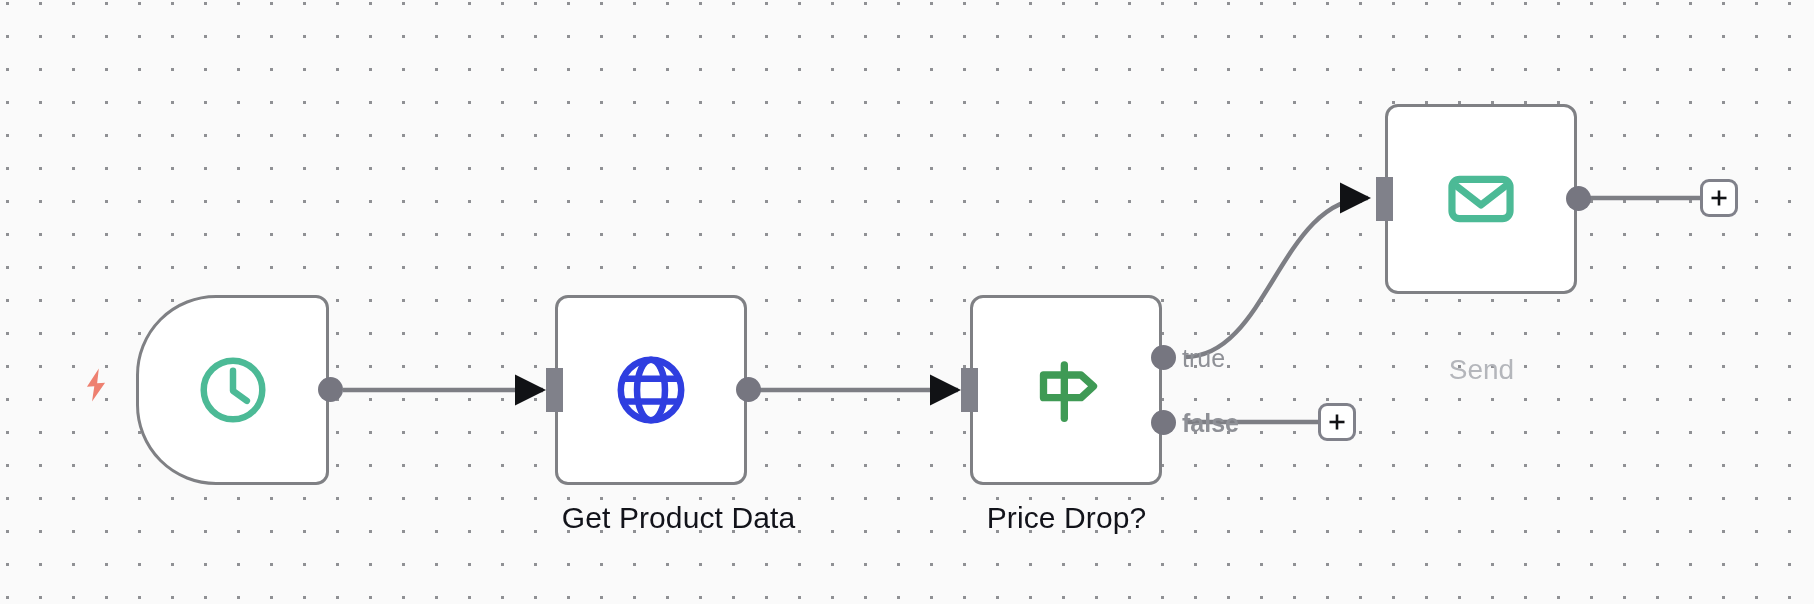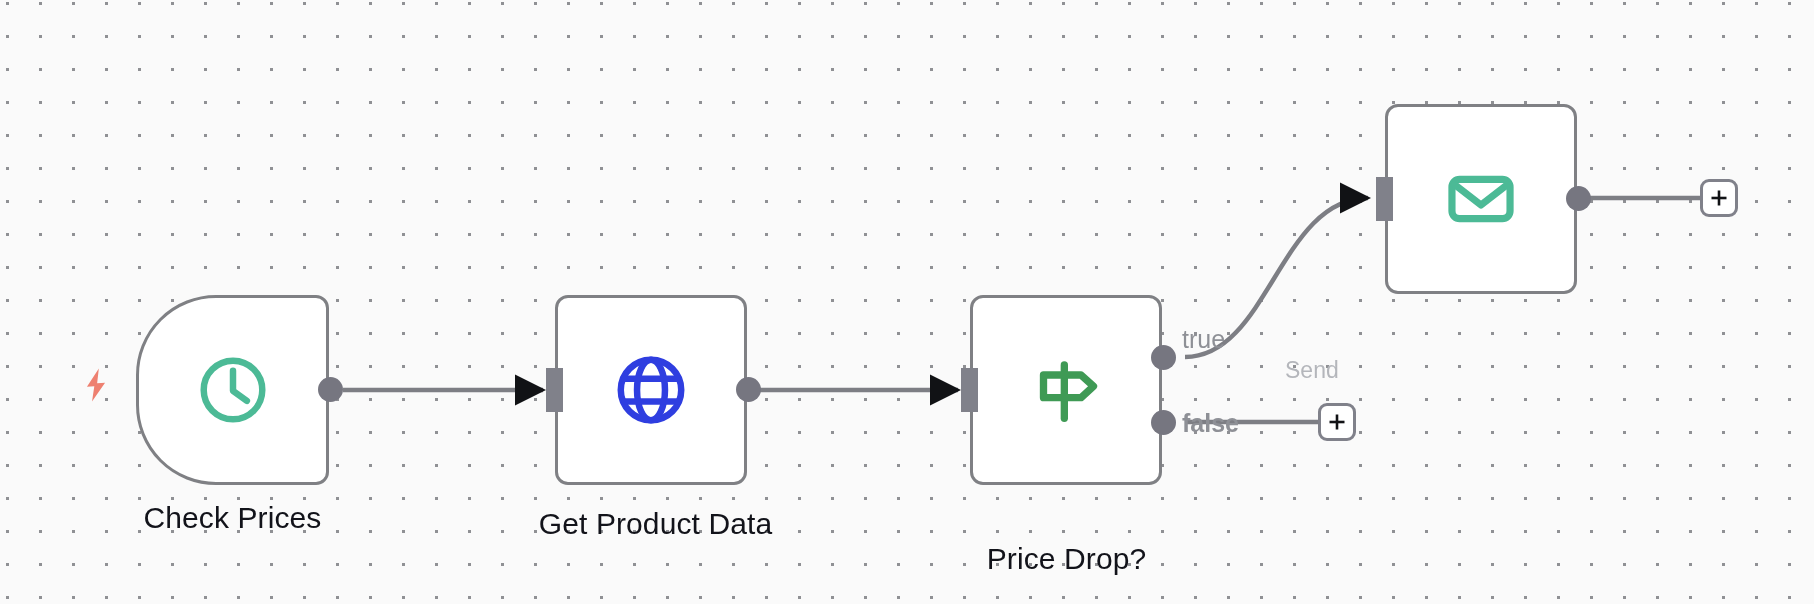--- a/index.html
+++ b/index.html
@@ -49,23 +49,23 @@
     text-align: center;
     color: #12131a;
     font-size: 30px;
     line-height: 36px;
     letter-spacing: 0.1px;
     white-space: nowrap;
     z-index: 4;
   }
   .node-subtitle {
     position: absolute;
-    text-align: left;
+    text-align: center;
     color: #b4b6bb;
-    font-size: 23px;
+    font-size: 28px;
     line-height: 28px;
     white-space: nowrap;
     z-index: 4;
   }
   .port-dot {
     position: absolute;
     width: 25px;
     height: 25px;
     border-radius: 50%;
     background: #767680;
@@ -137,50 +137,49 @@
 
   <div class="node trigger" style="left:136px; top:295px; width:193px; height:190px;">
     <span class="node-icon">
       <svg width="74" height="74" viewBox="0 0 48 48" aria-hidden="true">
         <circle cx="24" cy="24" r="19" fill="none" stroke="#4cba96" stroke-width="4.2"></circle>
         <path d="M24 11.5 L24 24.5 L33 31" fill="none" stroke="#4cba96" stroke-width="4.2" stroke-linecap="round" stroke-linejoin="round"></path>
       </svg>
     </span>
   </div>
   <div class="port-dot" style="left:318px; top:377px;"></div>
-  <div class="node-label" style="left:36px; top:500px; width:393px;">Check Prices</div>
 
   <div class="node" style="left:555px; top:295px; width:192px; height:190px;">
     <span class="node-icon">
       <svg width="78" height="78" viewBox="0 0 48 48" aria-hidden="true">
         <circle cx="24" cy="24" r="18.6" fill="none" stroke="#2f3ee0" stroke-width="4"></circle>
         <ellipse cx="24" cy="24" rx="8.6" ry="18.6" fill="none" stroke="#2f3ee0" stroke-width="4"></ellipse>
         <line x1="5.6" y1="17" x2="42.4" y2="17" stroke="#2f3ee0" stroke-width="4"></line>
         <line x1="5.6" y1="31" x2="42.4" y2="31" stroke="#2f3ee0" stroke-width="4"></line>
       </svg>
     </span>
   </div>
   <div class="port-rect" style="left:546px; top:368px;"></div>
   <div class="port-dot" style="left:736px; top:377px;"></div>
-  <div class="node-label" style="left:459px; top:500px; width:393px;margin-top:6px;">Get Product Data</div>
+  <div class="node-label" style="left:482px; top:500px; width:393px;">Get Product Data</div>
 
   <div class="node" style="left:970px; top:295px; width:192px; height:190px;">
     <span class="node-icon">
       <svg width="80" height="80" viewBox="0 0 48 48" aria-hidden="true">
         <line x1="23" y1="9" x2="23" y2="41" stroke="#3f9a55" stroke-width="4.4" stroke-linecap="round"></line>
         <path d="M10.5 15 L33 15 L40.5 21.8 L33 28.6 L10.5 28.6 Z" fill="none" stroke="#3f9a55" stroke-width="4.4" stroke-linejoin="round" stroke-linecap="round"></path>
       </svg>
     </span>
   </div>
   <div class="port-rect" style="left:961px; top:368px;"></div>
   <div class="port-dot" style="left:1151px; top:345px;"></div>
   <div class="port-dot" style="left:1151px; top:410px;"></div>
-  <div class="port-label" style="left:1182px; top:325px;">true</div>
+  <div class="port-label" style="left:1182px; top:344px;">true</div>
   <div class="port-label" style="left:1182px; top:409px;font-weight:bold;">false</div>
-  <div class="node-label" style="left:870px; top:500px; width:393px;margin-top:41px;">Price Drop?</div>
+  <div class="node-label" style="left:870px; top:500px; width:393px;">Price Drop?</div>
 
   <div class="node" style="left:1385px; top:104px; width:192px; height:190px;">
     <span class="node-icon">
       <svg width="82" height="82" viewBox="0 0 48 48" aria-hidden="true">
         <rect x="7" y="12.5" width="34" height="23" rx="4.5" ry="4.5" fill="none" stroke="#4cba96" stroke-width="4.2"></rect>
         <path d="M8.5 15.5 L24 27.5 L39.5 15.5" fill="none" stroke="#4cba96" stroke-width="4.2" stroke-linecap="round" stroke-linejoin="round"></path>
       </svg>
     </span>
   </div>
   <div class="port-rect" style="left:1376px; top:177px;"></div>

